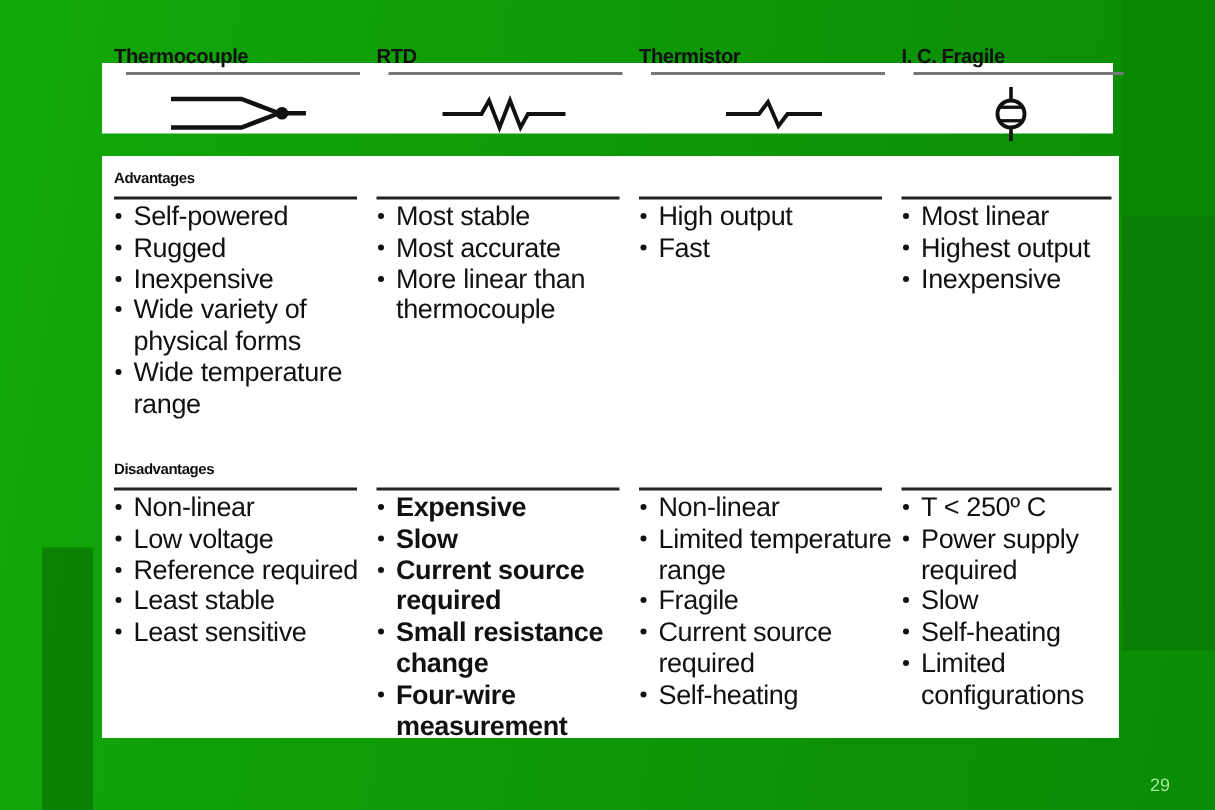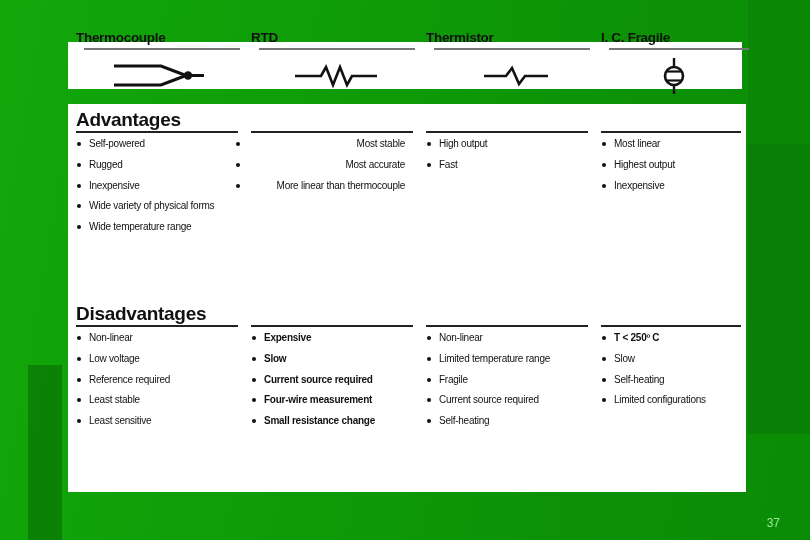--- a/index.html
+++ b/index.html
@@ -65,43 +65,43 @@
   .sym-wrap {
     position: absolute;
     top: 14px;
     height: 40px;
     display: flex; align-items: center; justify-content: center;
     width: 100%;
   }
 
   
   .sec-title {
-    font-size: 19px;
+    font-size: 10px;
     font-weight: bold;
     color: #111;
     letter-spacing: -0.3px;
     padding-left: 8px;
     line-height: 16px;
   }
   .sec-rule {
     position: absolute;
     height: 1.5px;
     background: #222;
   }
 
   ul.blist { list-style: none; }
   ul.blist li {
     position: relative;
-    font-size: 10px;
+    font-size: 18px;
     line-height: 20.8px;
     color: #111;
     padding-left: 13px;
     letter-spacing: -0.25px;
   }
-  ul.blist li.bold { font-weight: bold; }
+  ul.blist li.bold { font-weight: normal; }
   ul.blist li .dot {
     position: absolute;
     left: 1px; top: 8px;
     width: 4px; height: 4px;
     background: #111;
     border-radius: 50%;
   }
 
   .adv-block  { position: absolute; top: 30px; }
   .dis-block  { position: absolute; top: 224px; }
@@ -187,21 +187,21 @@
     <div class="sec-rule" style="left:358px; top:221px; width:162px;"></div>
     <div class="sec-rule" style="left:533px; top:221px; width:140px;"></div>
 
     <ul class="blist adv-block" style="left:8px;   width:170px;">
         <li><span class="dot"></span>Self-powered</li>
         <li><span class="dot"></span>Rugged</li>
         <li><span class="dot"></span>Inexpensive</li>
         <li><span class="dot"></span>Wide variety of physical forms</li>
         <li><span class="dot"></span>Wide temperature range</li>
       </ul>
-    <ul class="blist adv-block" style="left:167px; width:170px;text-align:right;">
+    <ul class="blist adv-block" style="left:183px; width:170px;">
         <li><span class="dot"></span>Most stable</li>
         <li><span class="dot"></span>Most accurate</li>
         <li><span class="dot"></span>More linear than thermocouple</li>
       </ul>
     <ul class="blist adv-block" style="left:358px; width:178px;">
         <li><span class="dot"></span>High output</li>
         <li><span class="dot"></span>Fast</li>
       </ul>
     <ul class="blist adv-block" style="left:533px; width:150px;">
         <li><span class="dot"></span>Most linear</li>
@@ -213,33 +213,34 @@
         <li><span class="dot"></span>Non-linear</li>
         <li><span class="dot"></span>Low voltage</li>
         <li><span class="dot"></span>Reference required</li>
         <li><span class="dot"></span>Least stable</li>
         <li><span class="dot"></span>Least sensitive</li>
       </ul>
     <ul class="blist dis-block" style="left:183px; width:170px;font-weight:bold;">
         <li><span class="dot"></span>Expensive</li>
         <li><span class="dot"></span>Slow</li>
         <li><span class="dot"></span>Current source required</li>
+        <li><span class="dot"></span>Small resistance change</li>
         <li><span class="dot"></span>Four-wire measurement</li>
-        <li><span class="dot"></span>Small resistance change</li>
       </ul>
     <ul class="blist dis-block" style="left:358px; width:178px;">
         <li><span class="dot"></span>Non-linear</li>
         <li><span class="dot"></span>Limited temperature range</li>
         <li><span class="dot"></span>Fragile</li>
         <li><span class="dot"></span>Current source required</li>
         <li><span class="dot"></span>Self-heating</li>
       </ul>
     <ul class="blist dis-block" style="left:533px; width:150px;">
         <li class="bold"><span class="dot"></span>T &lt; 250º C</li>
+        <li><span class="dot"></span>Power supply required</li>
         <li><span class="dot"></span>Slow</li>
         <li><span class="dot"></span>Self-heating</li>
         <li><span class="dot"></span>Limited configurations</li>
       </ul>
 
   </div>
 
-  <div id="page-number">37</div>
+  <div id="page-number">29</div>
 </div>
 
 </body></html>

